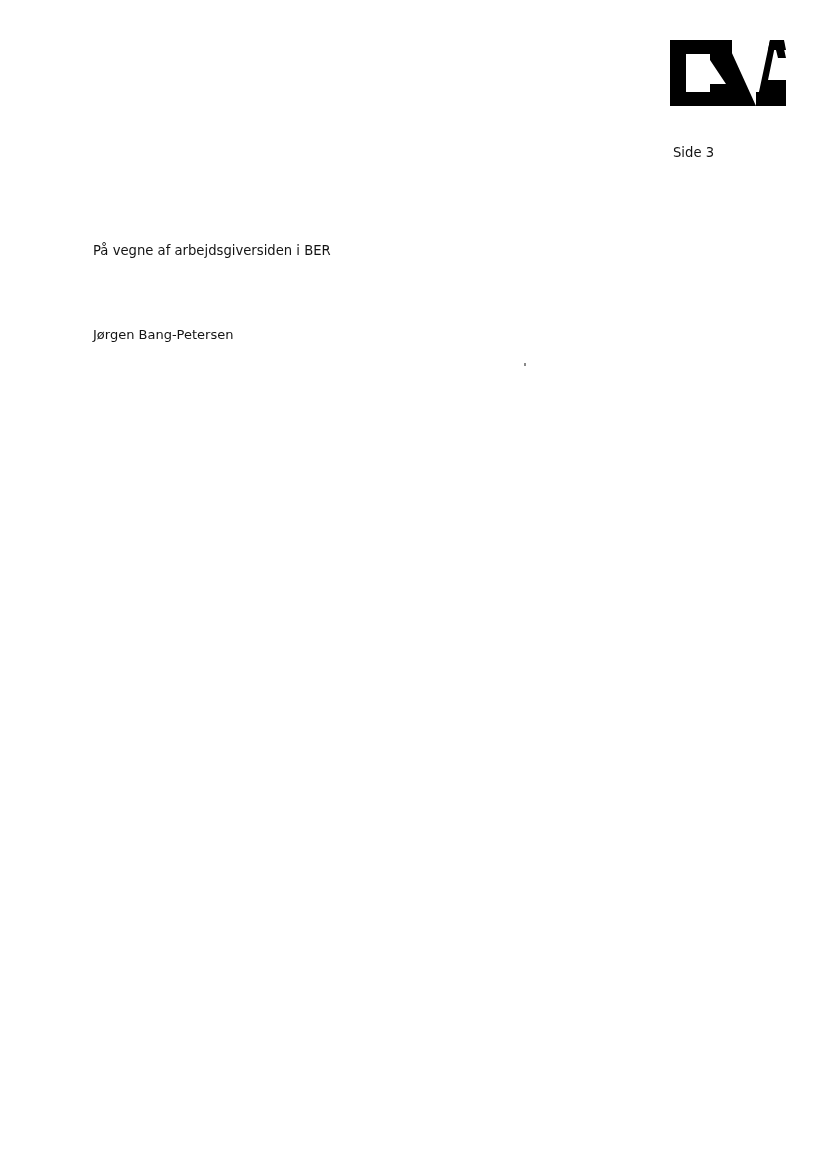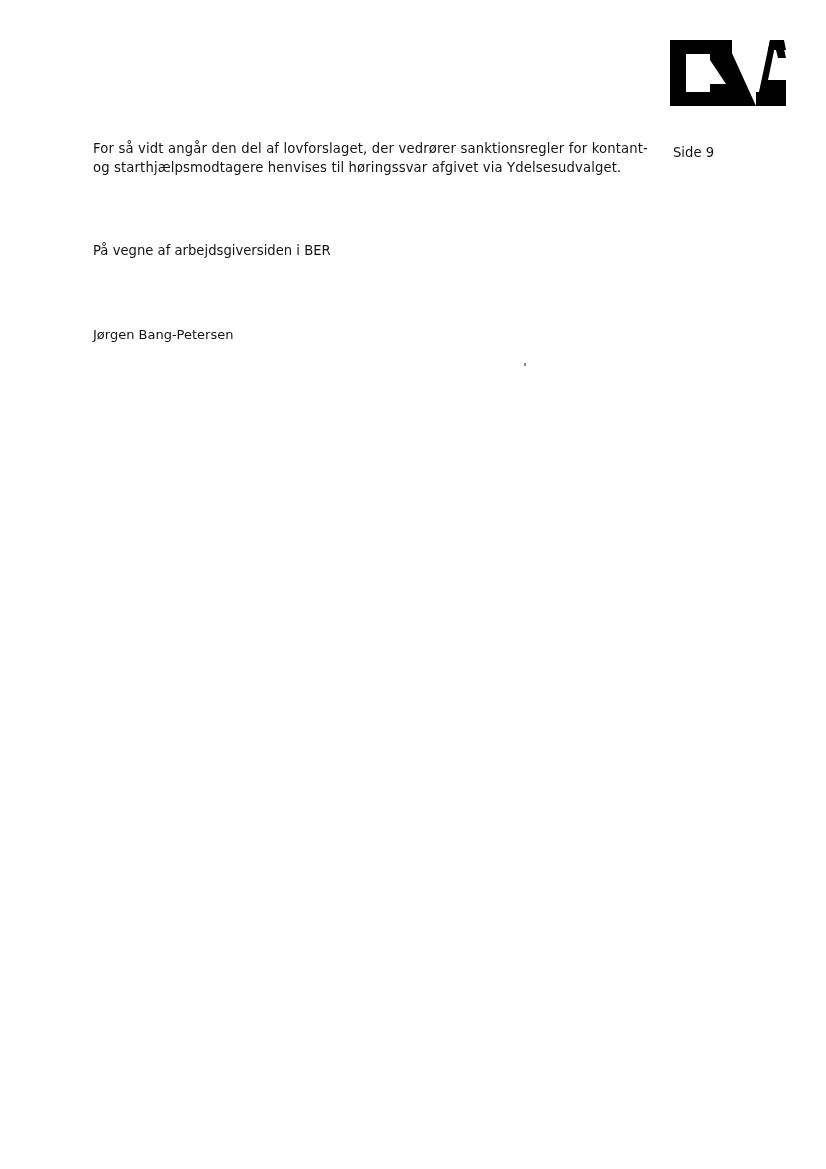--- a/index.html
+++ b/index.html
@@ -111,23 +111,22 @@
       <path d="M40 0 H62 L62 66 H40 L40 44 L56 44 L40 20 Z" fill="#000000"></path>
       <path d="M56 0 L86 66 H56 Z" fill="#000000"></path>
 
       <path d="M86 66 L100 0 H112 L116 18 L108 18 L105 6 L98 40 L116 40 L116 52 L94 52 L91 66 Z" fill="#000000"></path>
       <rect x="96" y="40" width="20" height="12" fill="#000000"></rect>
       <path d="M100 0 H114 L116 10 H98 Z" fill="#000000"></path>
       <rect x="86" y="52" width="30" height="14" fill="#000000"></rect>
     </svg>
   </div>
 
-  <div class="paragraph">For så vidt angår den del af lovforslaget, der vedrører sanktionsregler for kontant- og starthjælpsmodtagere henvises til høringssvar afgivet via Ydelsesudvalget.</div>
 
-  <div class="side-label">Side 9</div>
+  <div class="side-label">Side 3</div>
 
   <div class="closing">
     <div class="line">På vegne af arbejdsgiversiden i BER</div>
   </div>
 
   <div class="signature">Jørgen Bang-Petersen</div>
 
   <div class="speck"></div>
 
 </div>

